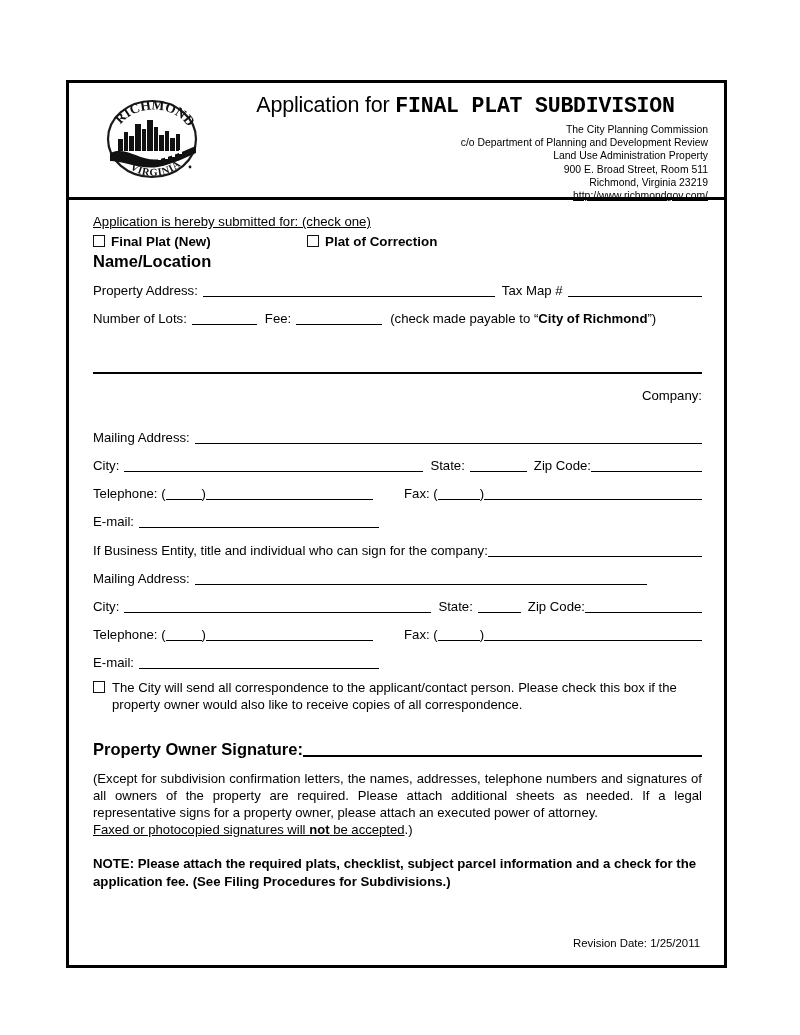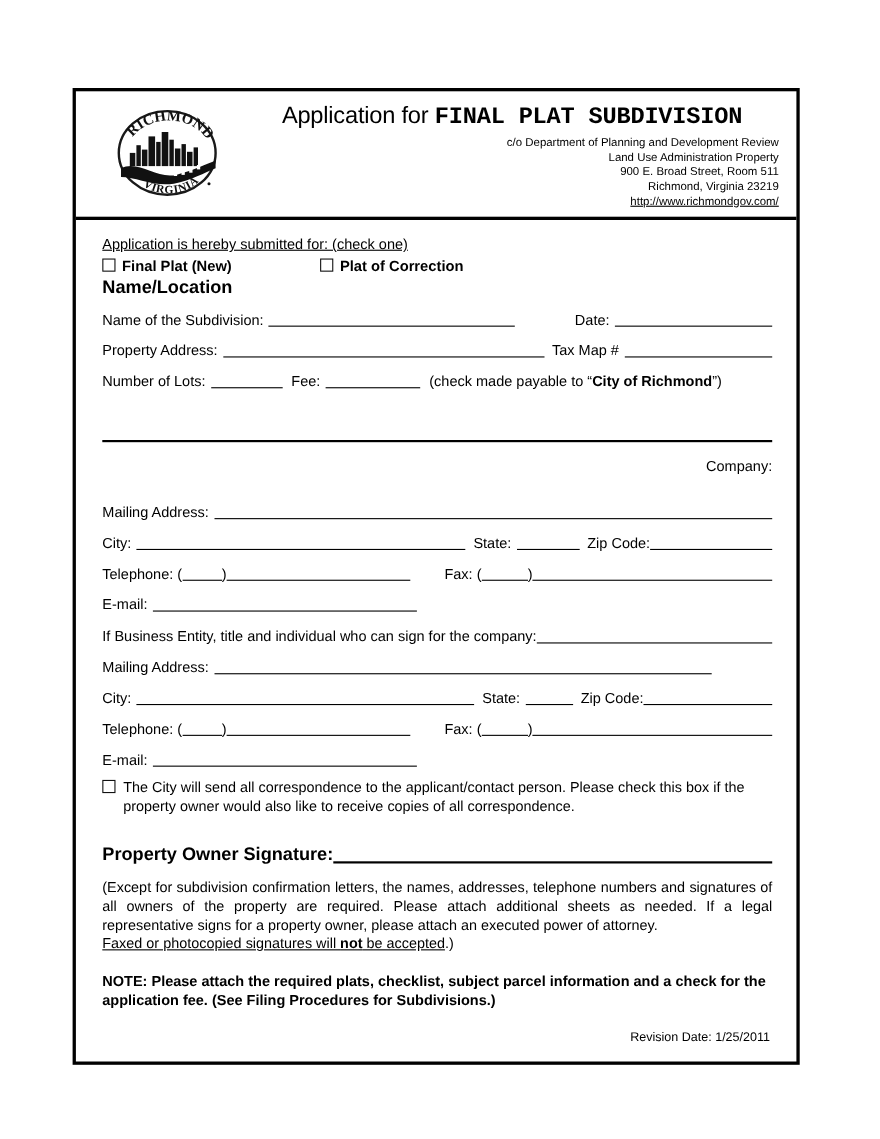--- a/index.html
+++ b/index.html
@@ -107,21 +107,21 @@
     vertical-align: -1px;
     background: #fff;
   }
   .cb-label {
     font-weight: bold;
     font-size: 13.4px;
     margin-left: 6px;
   }
   .opt2 {
     position: absolute;
-    left: 198px;
+    left: 214px;
     top: 0;
   }
 
   h2.section {
     font-size: 16.5px;
     font-weight: bold;
     margin: 0;
     line-height: 1;
     white-space: nowrap;
   }
@@ -234,20 +234,21 @@
             <textPath href="#arcBot" startOffset="12%">VIRGINIA</textPath>
           </text>
           <circle cx="90" cy="76" r="1.4" fill="#111111"></circle>
         </svg>
       </div>
 
       <div class="title-block">
         <div class="main-title"><span>Application for </span><span class="bold">FINAL PLAT SUBDIVISION</span></div>
 
         <div class="addr-block">
+          <div>The City Planning Commission</div>
           <div>c/o Department of Planning and Development Review</div>
           <div>Land Use Administration Property</div>
           <div>900 E. Broad Street, Room 511</div>
           <div>Richmond, Virginia 23219</div>
           <div class="url">http://www.richmondgov.com/</div>
         </div>
       </div>
     </div>
 
     <div class="body-area">
@@ -256,27 +257,20 @@
 
       <div class="checkrow">
         <span class="cb"></span><span class="cb-label">Final Plat (New)</span>
         <span class="opt2">
           <span class="cb"></span><span class="cb-label">Plat of Correction</span>
         </span>
       </div>
 
       <h2 class="section sec-name-location">Name/Location</h2>
 
-      <div class="field-row" style="margin-top:14px;">
-        <span class="lbl">Name of the Subdivision:</span>
-        <span class="blank" style="width:224px;margin-left:4px;"></span>
-        <span class="spacer" style="width:55px;"></span>
-        <span class="lbl">Date:</span>
-        <span class="blank grow" style="margin-left:5px;"></span>
-      </div>
 
       <div class="field-row" style="margin-top:14px;">
         <span class="lbl">Property Address:</span>
         <span class="blank" style="width:292px;margin-left:5px;"></span>
         <span class="spacer" style="width:7px;"></span>
         <span class="lbl">Tax Map #</span>
         <span class="blank grow" style="margin-left:5px;"></span>
       </div>
 
       <div class="field-row" style="margin-top:14px;">

